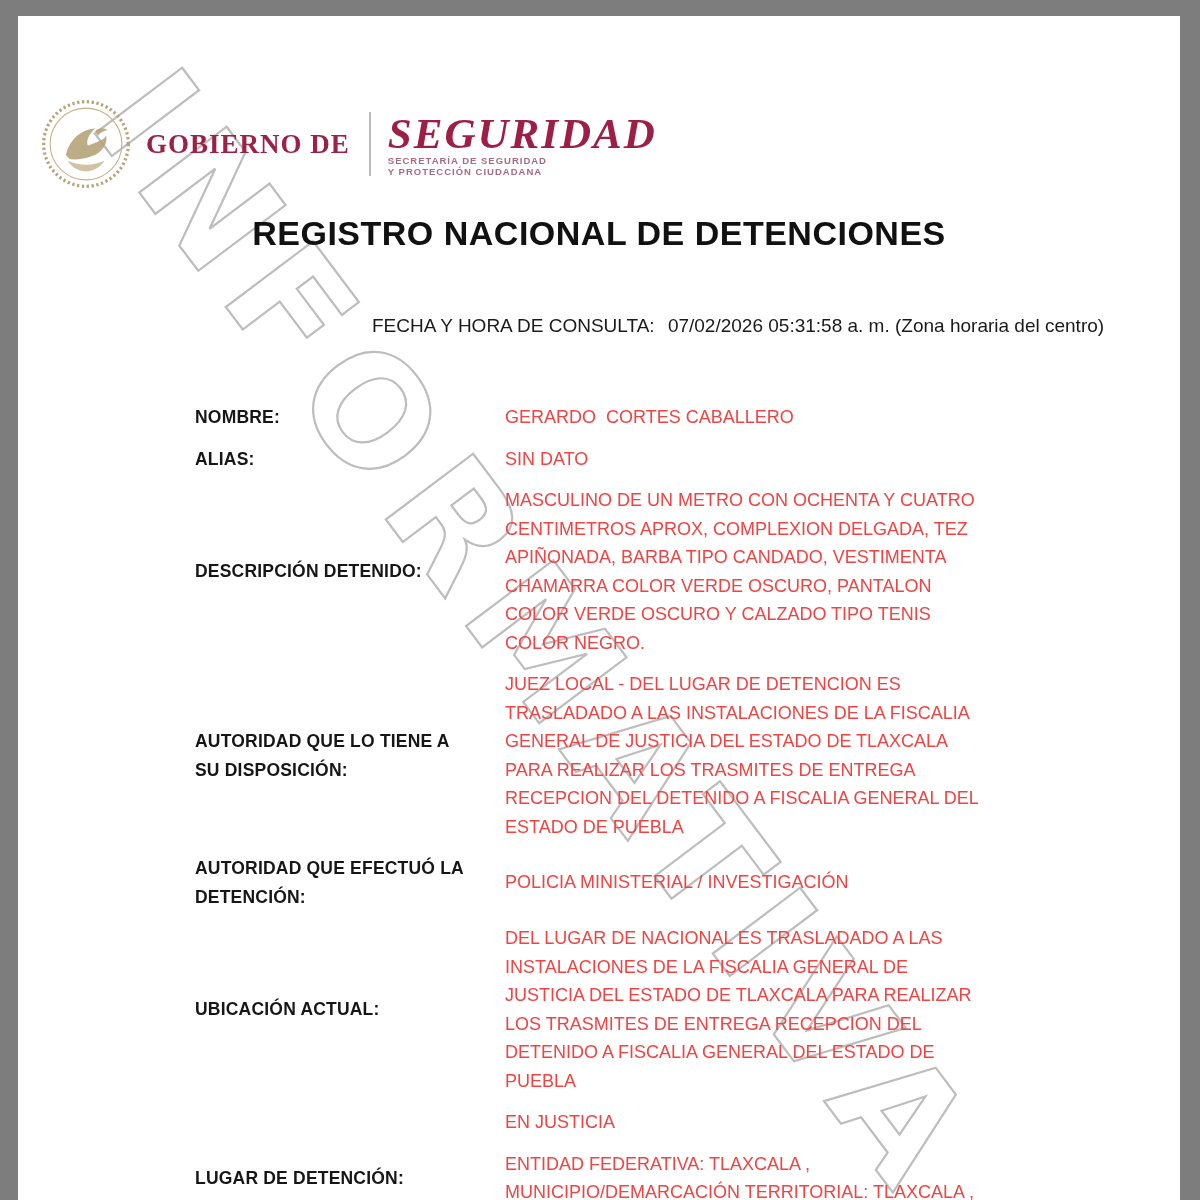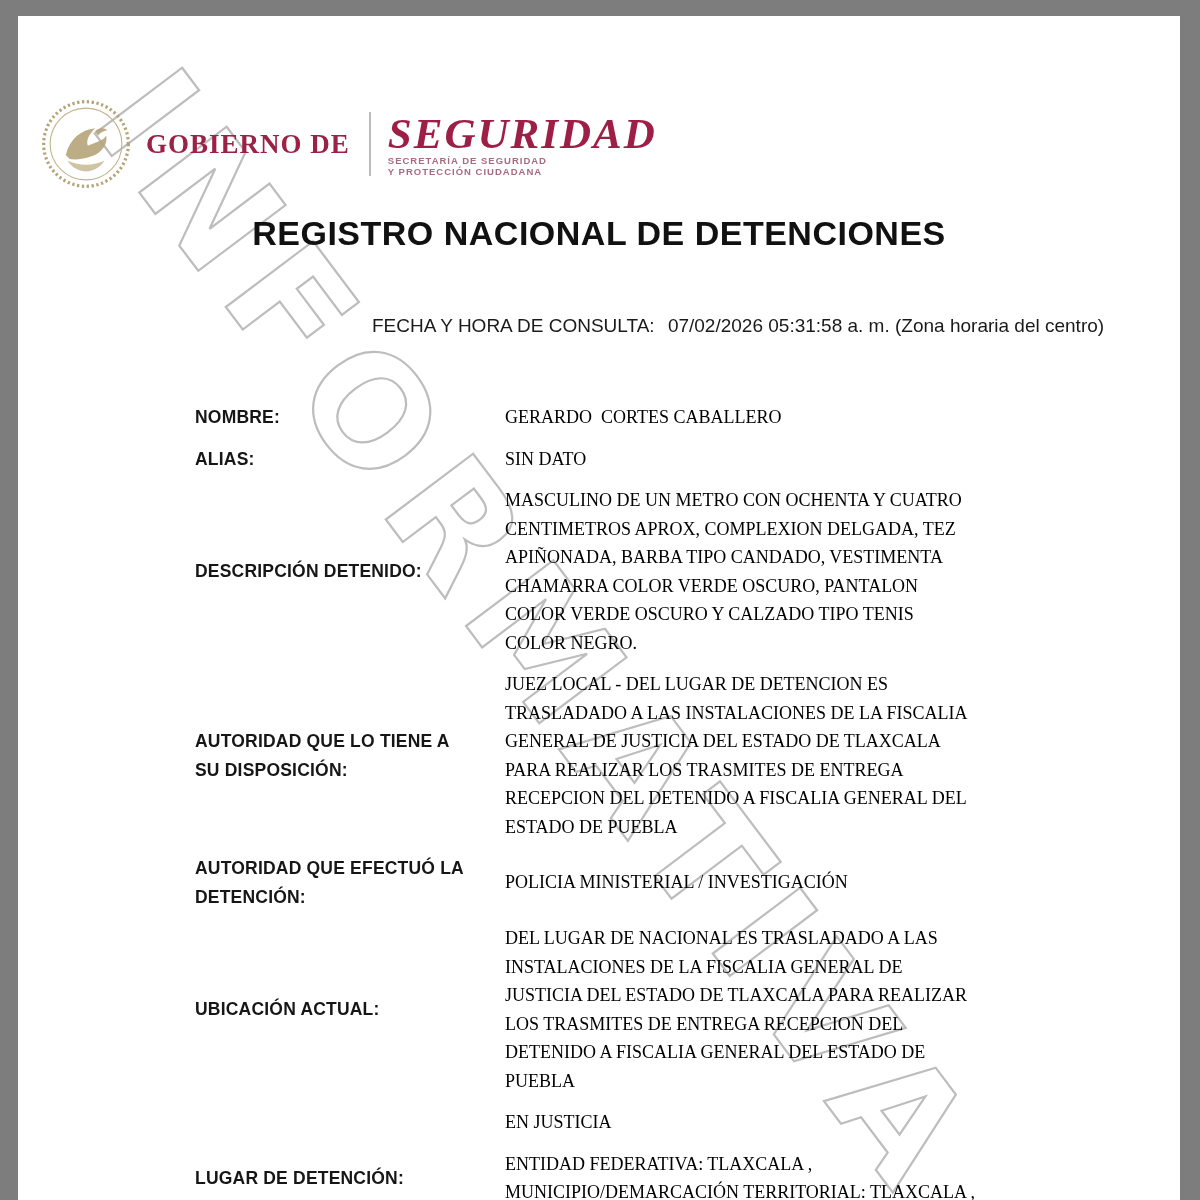--- a/index.html
+++ b/index.html
@@ -63,21 +63,21 @@
     position:absolute; left:177px; top:387px; width:960px;
   }
   .field-row { display:flex; margin-bottom:13px;align-items:center; }
   .field-label {
     flex:0 0 310px; font-weight:bold; font-size:17.5px;
     line-height:28.5px; color:#161616; white-space:pre-wrap;
     letter-spacing:.2px;
   }
   .field-value {
     width:524px; font-size:18px; line-height:28.5px;
-    color:#000000; white-space:pre-wrap;font-family:Liberation Serif, serif;
+    color:#ef4444; white-space:pre-wrap;
   }
 </style>
 </head>
 <body>
 
 <div class="page">
 
   <div class="watermark">INFORMATIVA</div>
 
   <div class="content">

